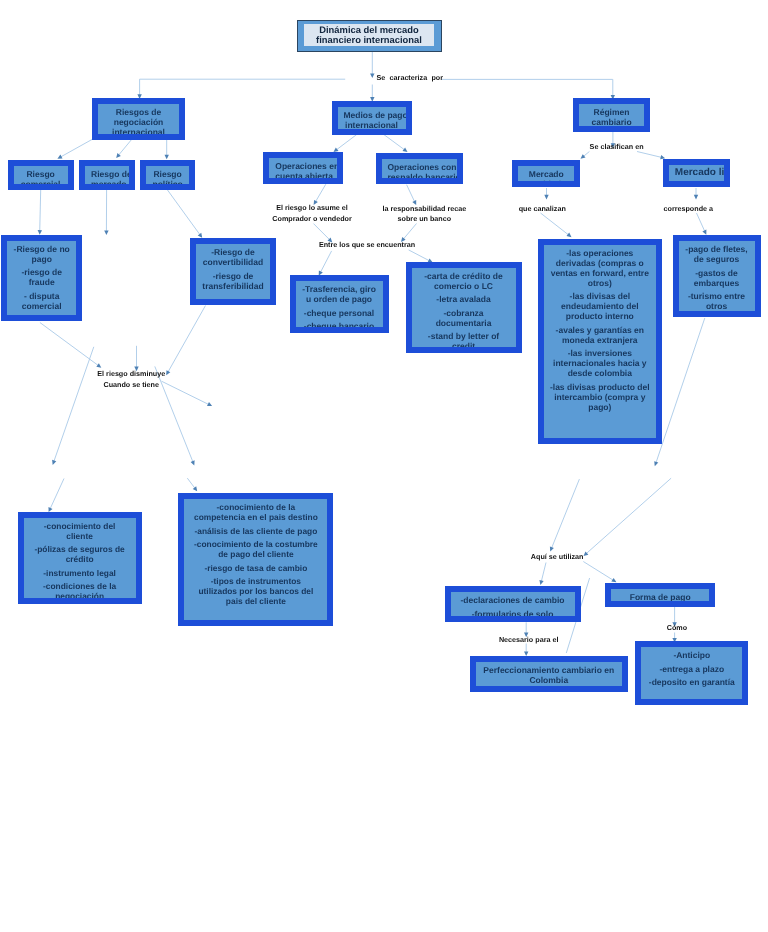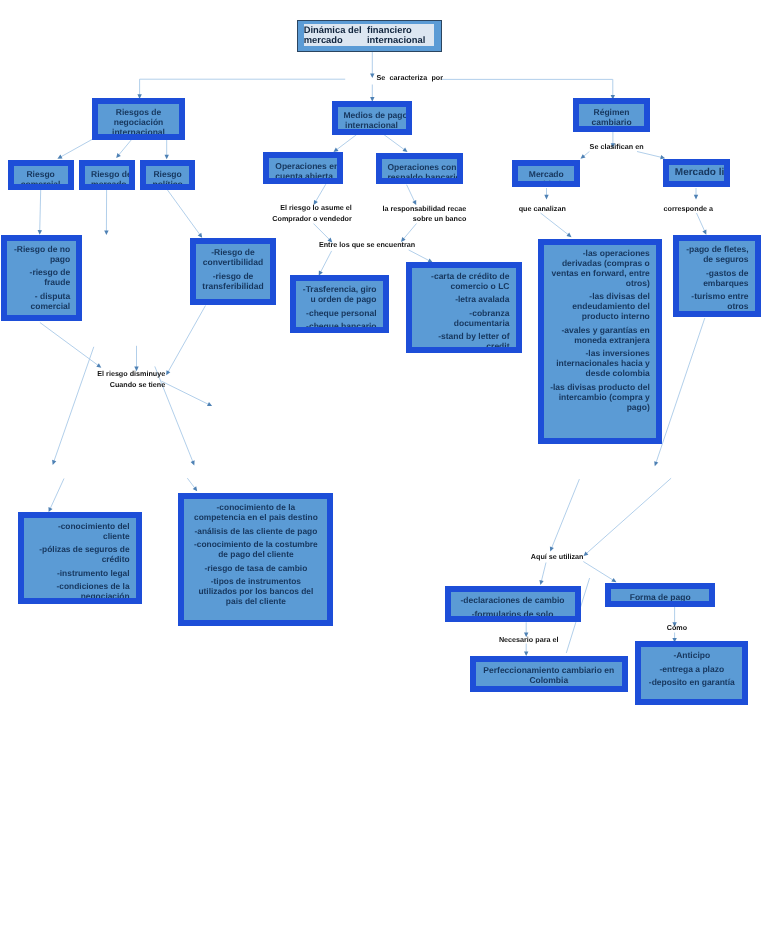--- a/index.html
+++ b/index.html
@@ -7,33 +7,33 @@
   *{-webkit-font-smoothing:antialiased;text-rendering:geometricPrecision;}
   body{width:768px;height:932px;overflow:hidden;}
   #canvas{position:relative;width:768px;height:932px;background:#ffffff;
           font-family:"Liberation Sans",sans-serif;}
   svg#links{position:absolute;left:0;top:0;width:768px;height:932px;}
   .node{position:absolute;box-sizing:border-box;background:#5B9BD5;
         border:6px solid #1d4ed8;color:#17375E;font-weight:bold;
         font-size:8.5px;line-height:10px;overflow:hidden;padding:3px 6px 2px 6px;}
   .node p{margin:0;padding:0;}
   .node.ctr p{text-align:center;}
-  .node.lft p{text-align:right;}
+  .node.lft p{text-align:center;}
   .node.sp p+p{margin-top:3.5px;}
   .node.tc{}
   .node.nw p{white-space:nowrap;}
   
   #root{position:absolute;box-sizing:border-box;background:#5B9BD5;
         border:1px solid #2B4560;padding:3.9px 6.2px 4.5px 6.2px;}
   #root .inner{box-sizing:border-box;width:100%;height:100%;background:#DCE6F1;
-        display:flex;flex-direction:row;align-items:center;justify-content:center;
+        display:flex;flex-direction:column;align-items:center;justify-content:center;
         color:#10243D;font-weight:bold;font-size:9.4px;line-height:9.9px;}
   #root .inner p{margin:0;}
   .clabel{position:absolute;color:#141414;font-weight:bold;font-size:7.2px;
-        line-height:10.8px;text-align:right;white-space:nowrap;}
+        line-height:10.8px;text-align:center;white-space:nowrap;}
   .clabel p{margin:0;}
   .clabel.ws p{word-spacing:2.3px;}
 </style>
 </head>
 <body>
 
 <div id="canvas">
   <svg id="links" viewBox="0 0 768 932" width="768" height="932">
     <path class="cl" d="M 372.3 51.2 L 372.3 76.2" fill="none" stroke="#A9C9E8" stroke-width="0.9"></path>
     <polygon class="ah" points="372.3,78.1 370.1,73.5 374.5,73.5" fill="#4E81B4"></polygon>

